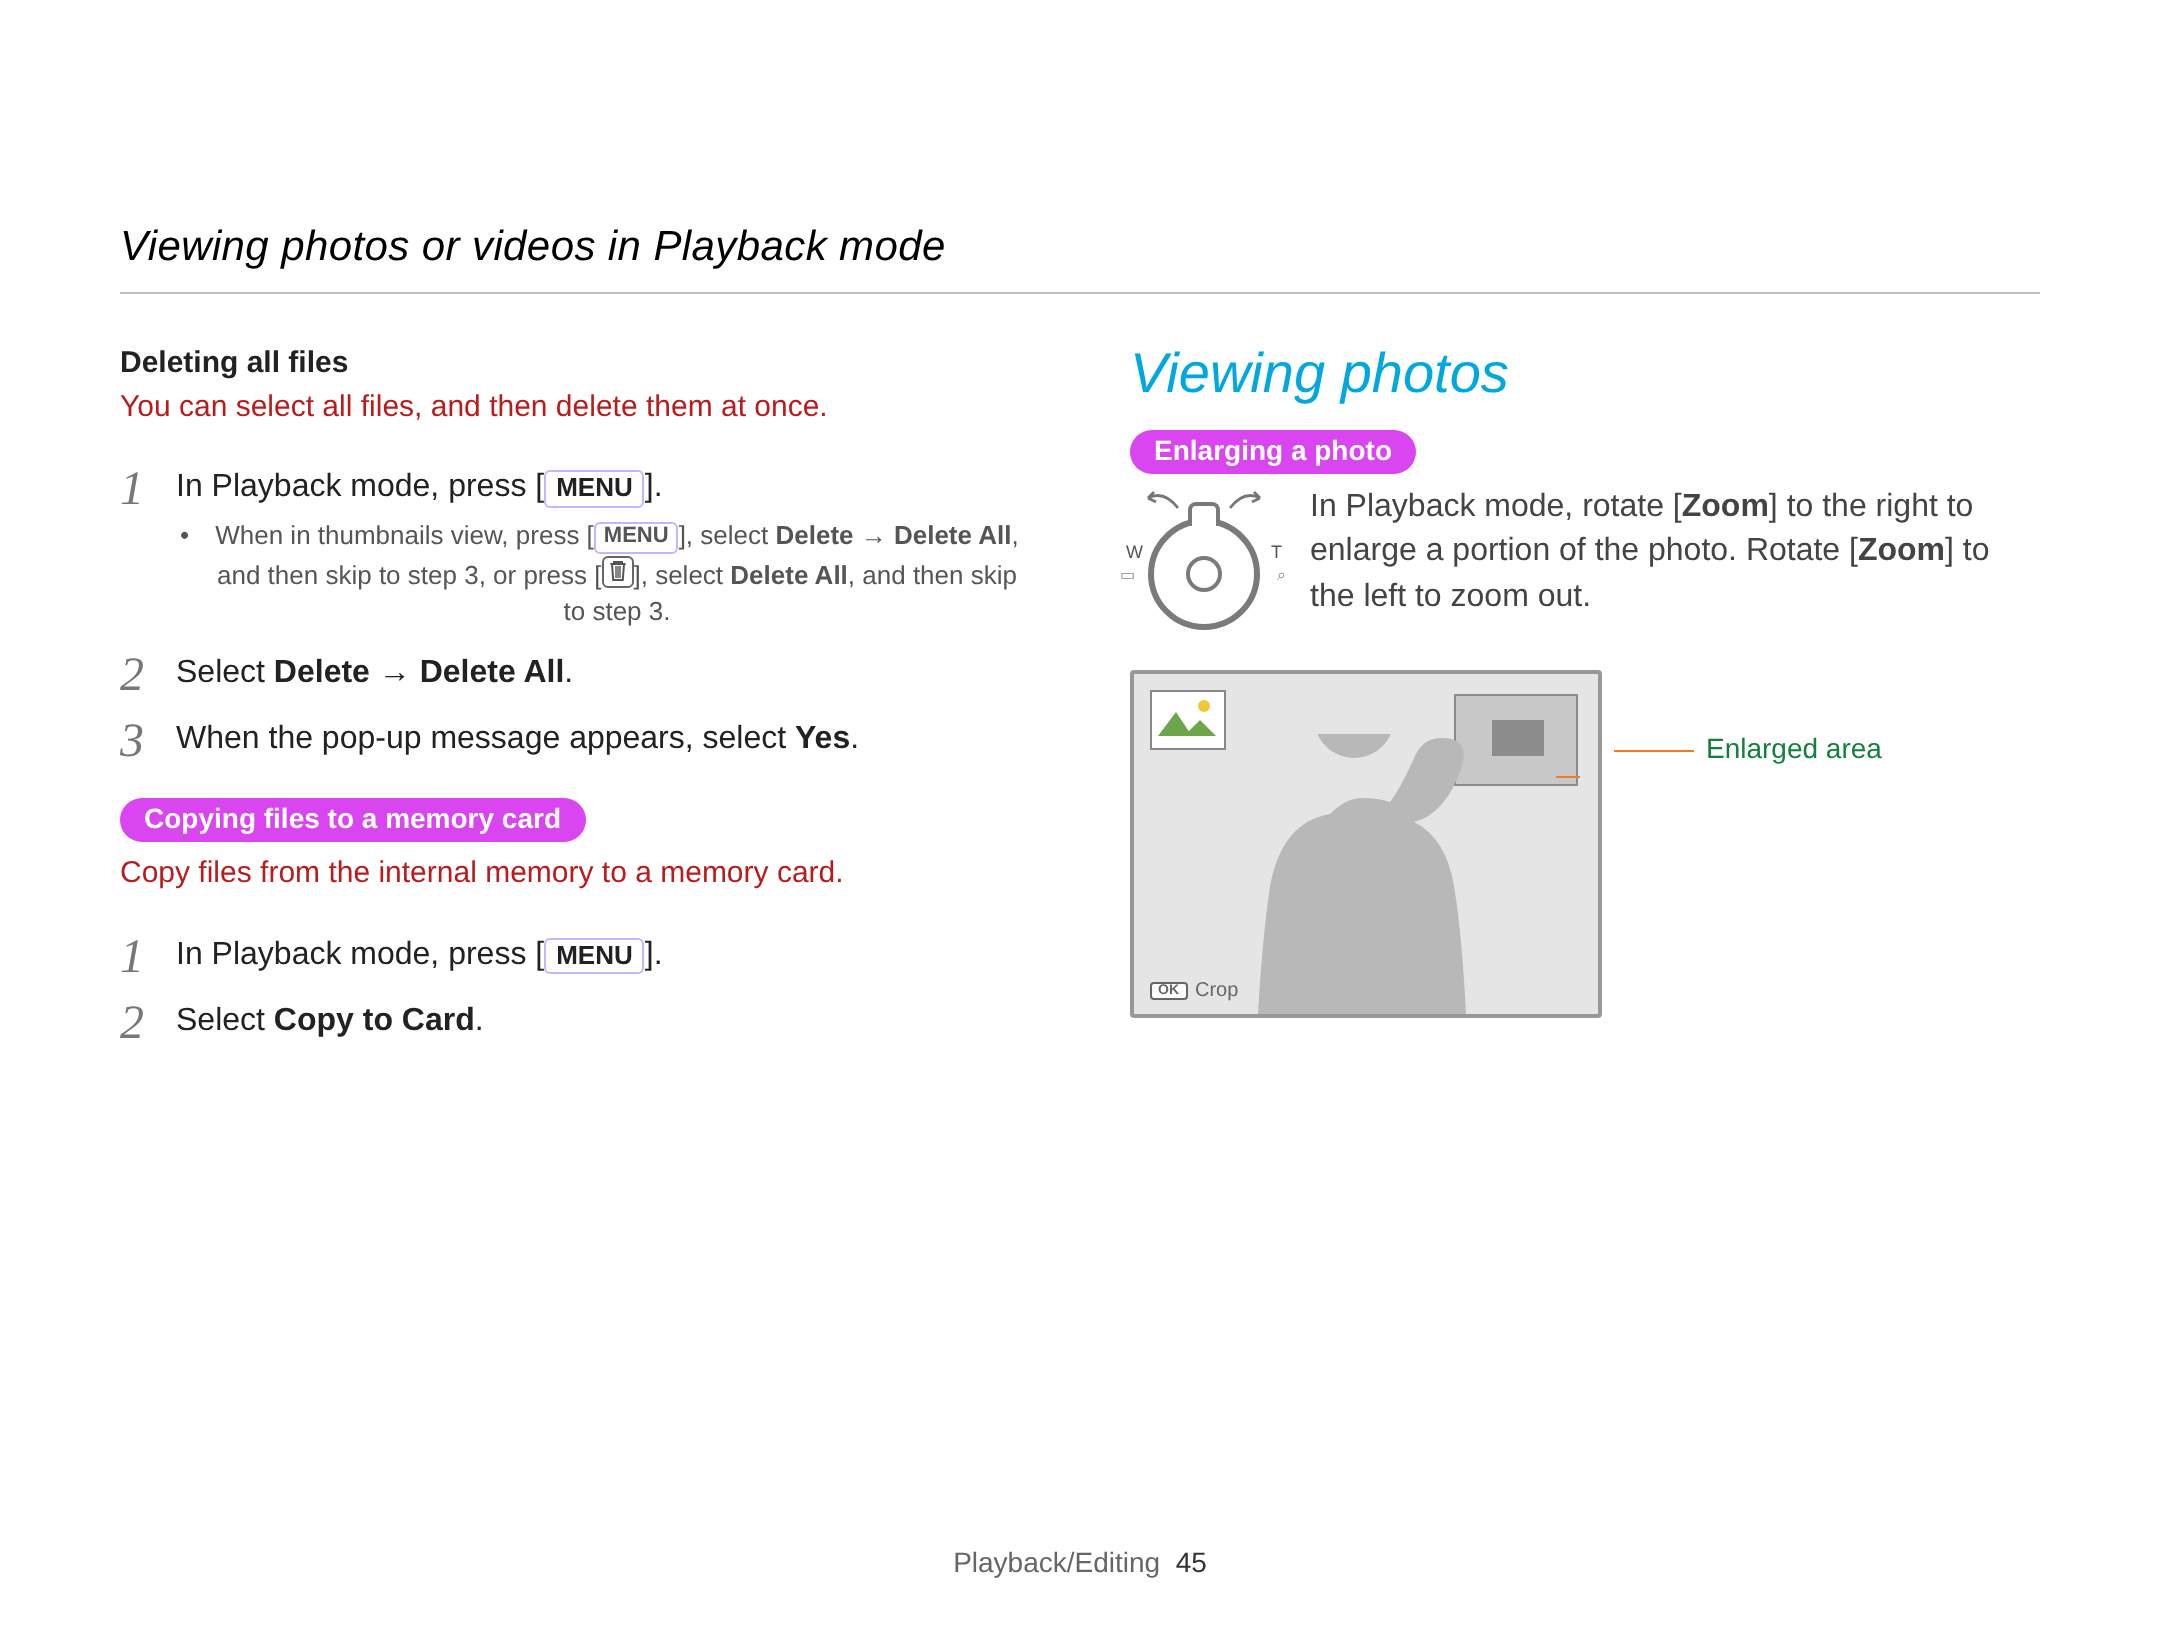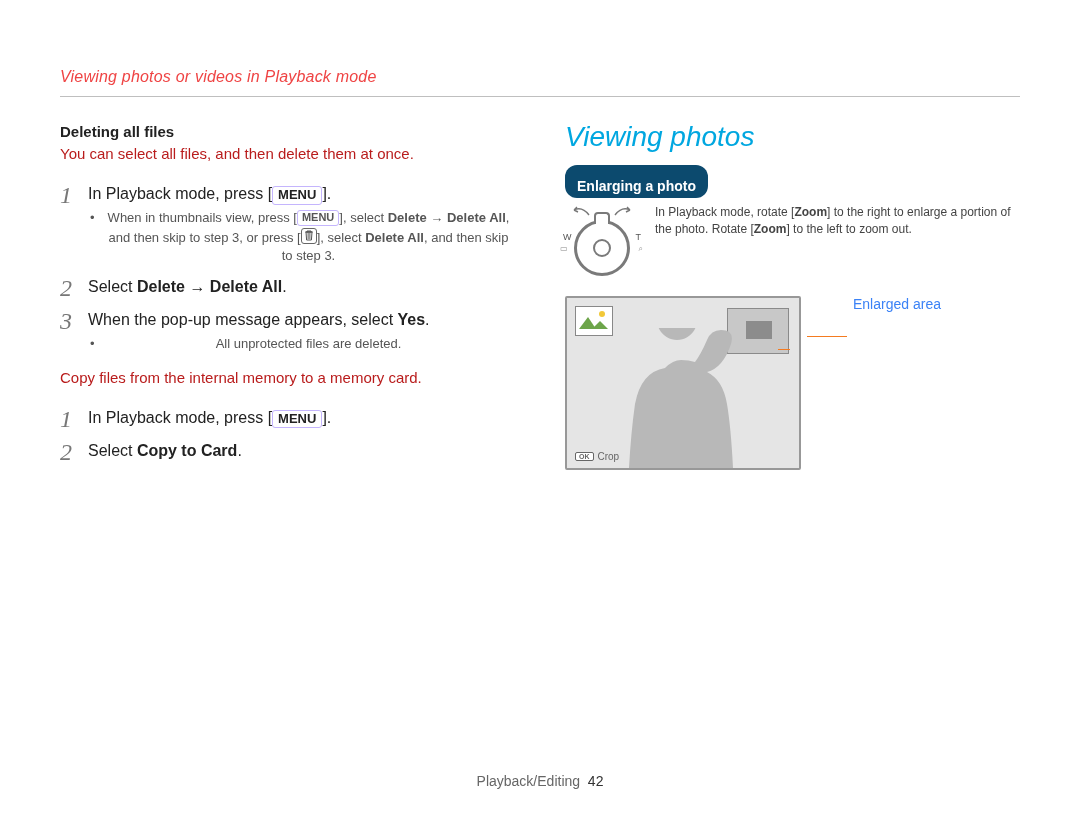--- a/index.html
+++ b/index.html
@@ -15,26 +15,27 @@
     box-sizing: border-box;
     padding: 68px 60px 30px 60px;
     width: 100%;
     height: 100%;
     position: relative;
   }
   .breadcrumb {
     font-family: Arial, sans-serif;
     font-style: italic;
     font-weight: 300;
-    font-size: 16px;
-    color: #ef4444;
+    font-size: 21px;
+    color: #000000;
     letter-spacing: 0.2px;
     border-bottom: 1px solid #bfbfbf;
     padding-bottom: 10px;
     margin-bottom: 26px;
+    margin-top: 44px;
   }
   .columns {
     display: flex;
     gap: 50px;
   }
   .col {
     flex: 1;
     min-width: 0;
   }
   h3.subhead {
@@ -52,25 +53,25 @@
   }
   p.desc {
     font-size: 15px;
     color: #b91c1c;
     margin: 0 0 18px 0;
     line-height: 1.35;
   }
   .pill {
     display: inline-block;
     border-radius: 12px;
-    background: #0c4a6e;
+    background: #d946ef;
     color: #fff;
     font-size: 14px;
     font-weight: 600;
-    padding: 13px 12px 4px 12px;
+    padding: 2px 12px 4px 12px;
     margin: 4px 0 6px 0;
   }
   ol.steps {
     list-style: none;
     padding: 0;
     margin: 0 0 14px 0;
     counter-reset: step;
   }
   ol.steps > li {
     counter-increment: step;
@@ -214,21 +215,21 @@
   .dial-sub .r { margin-right: -4px; }
   .dial-arrow {
     position: absolute;
     top: 2px;
     width: 20px;
     height: 10px;
   }
   .dial-arrow.left { left: 6px; }
   .dial-arrow.right { right: 6px; }
   .zoom-instr {
-    font-size: 12px;
+    font-size: 16px;
     color: #444;
     line-height: 1.4;
   }
 
   
   .preview-wrap {
     display: flex;
     align-items: flex-start;
     gap: 6px;
   }
@@ -276,21 +277,22 @@
     align-items: center;
     gap: 4px;
   }
   .callout-line {
     width: 40px;
     border-top: 1px solid #f47b20;
     margin-top: 40px;
   }
   .callout-text {
     font-size: 14px;
-    color: #3b82f6;
+    color: #15803d;
+    margin-top: 31px;
     text-align: right;
   }
   .connector {
     position: absolute;
     top: 40px;
     right: -2px;
     width: 12px;
     border-top: 1px solid #f47b20;
   }
 
@@ -328,26 +330,24 @@
                     <path d="M5 4 L5 10 M6 4 L6 10 M7 4 L7 10" stroke="#555" stroke-width="0.7"></path>
                   </svg></span><span>], select </span><b>Delete All</b><span>, and then skip to step 3.</span>
             </li>
           </ul>
         </li>
         <li>
           <span>Select </span><b>Delete → Delete All</b><span>.</span>
         </li>
         <li>
           <span>When the pop-up message appears, select </span><b>Yes</b><span>.</span>
-          <ul class="sub">
-            <li>All unprotected files are deleted.</li>
-          </ul>
         </li>
       </ol>
 
+      <div class="pill">Copying files to a memory card</div>
       <p class="desc">Copy files from the internal memory to a memory card.</p>
 
       <ol class="steps">
         <li>
           <span>In Playback mode, press [</span><span class="menu-box">MENU</span><span>].</span>
         </li>
         <li>
           <span>Select </span><b>Copy to Card</b><span>.</span>
         </li>
       </ol>
@@ -406,15 +406,15 @@
           </div>
         </div>
         <div class="callout-line"></div>
         <div class="callout-text">Enlarged area</div>
       </div>
 
     </div>
   </div>
 
   <div class="footer">
-    <span>Playback/Editing</span>&nbsp;&nbsp;<span class="pg">42</span>
+    <span>Playback/Editing</span>&nbsp;&nbsp;<span class="pg">45</span>
   </div>
 </div>
 
 </body></html>

